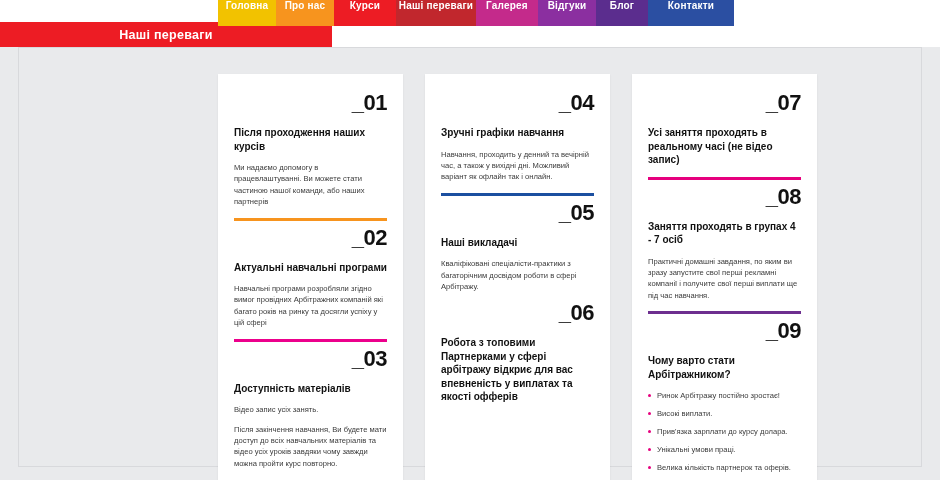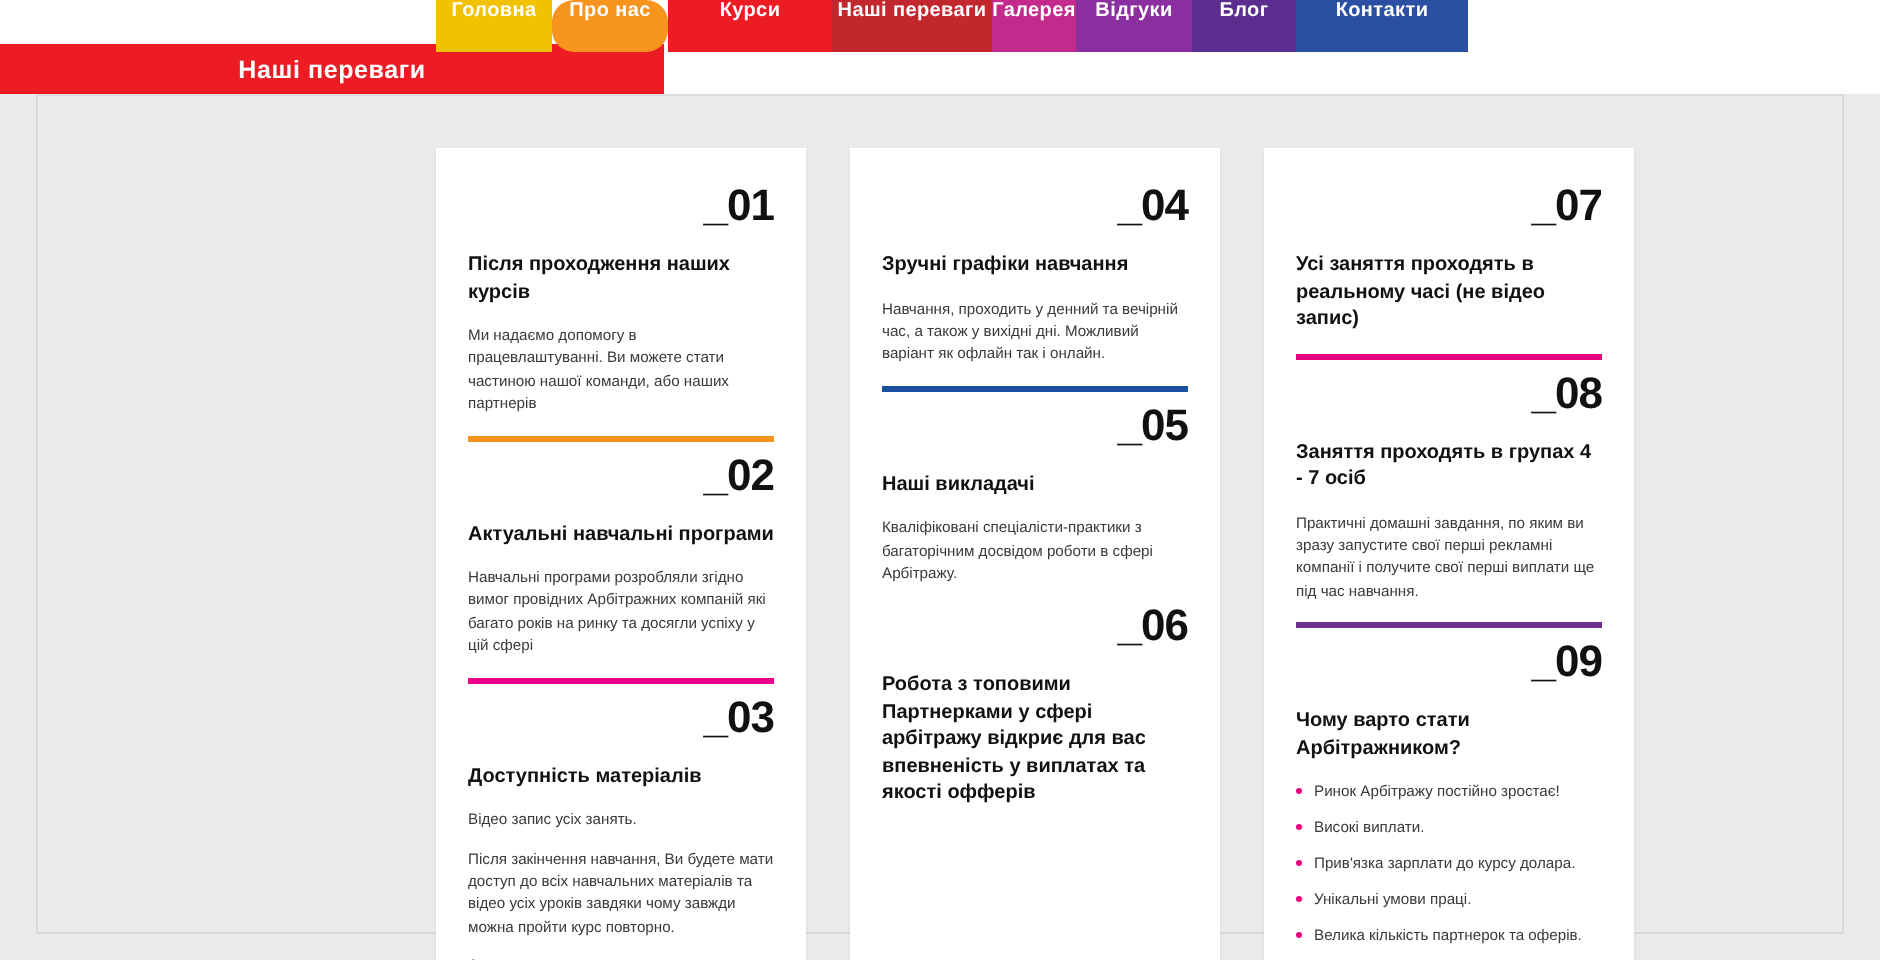--- a/index.html
+++ b/index.html
@@ -143,30 +143,30 @@
 
 <div class="page">
 
   <div class="body-bg"></div>
   <div class="body-inner"></div>
 
   <div class="nav">
     <div class="nav-item" style="background: rgb(242, 194, 0); width: 58px;">
       <span>Головна</span>
     </div>
-    <div class="nav-item" style="background: rgb(247, 148, 30); width: 58px; border-radius: 11px;">
+    <div class="nav-item" style="background: rgb(247, 148, 30); width: 58px;">
       <span>Про нас</span>
     </div>
-    <div class="nav-item" style="background: rgb(237, 28, 36); width: 82px;">
+    <div class="nav-item" style="background: rgb(237, 28, 36); width: 62px;">
       <span>Курси</span>
     </div>
     <div class="nav-item" style="background: rgb(193, 39, 45); width: 80px;">
       <span>Наші переваги</span>
     </div>
-    <div class="nav-item" style="background: rgb(196, 42, 139); width: 42px;">
+    <div class="nav-item" style="background: rgb(196, 42, 139); width: 62px;">
       <span>Галерея</span>
     </div>
     <div class="nav-item" style="background: rgb(139, 47, 160); width: 58px;">
       <span>Відгуки</span>
     </div>
     <div class="nav-item" style="background: rgb(91, 45, 142); width: 52px;">
       <span>Блог</span>
     </div>
     <div class="nav-item" style="background: rgb(43, 79, 162); width: 86px;">
       <span>Контакти</span>

